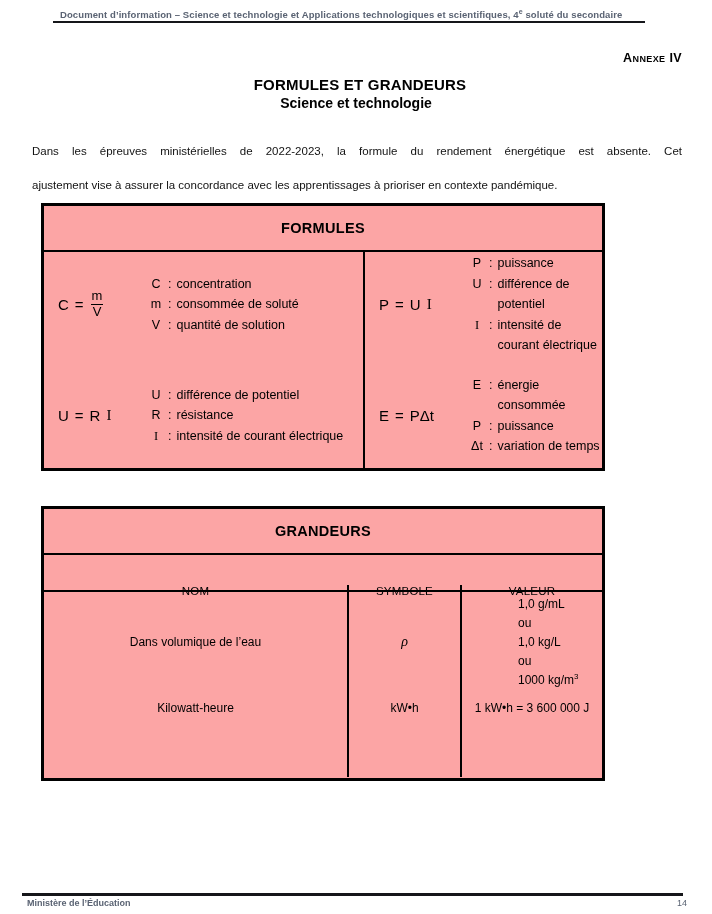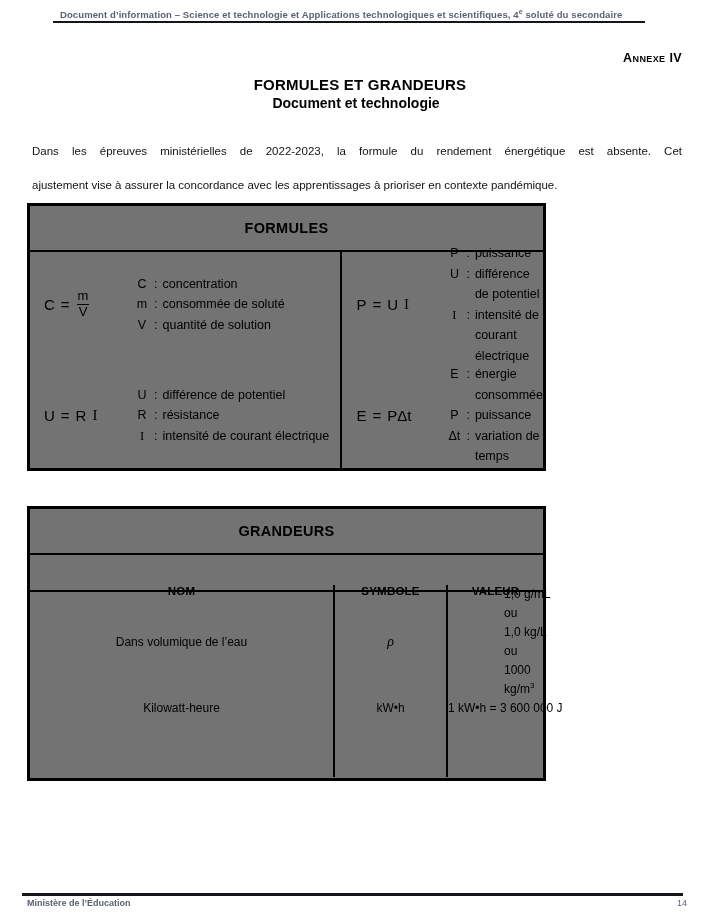--- a/index.html
+++ b/index.html
@@ -18,21 +18,21 @@
   .page-title{position:absolute;top:76px;left:4px;width:712px;text-align:center;
               font-size:15px;font-weight:bold;letter-spacing:.2px;}
   .page-subtitle{position:absolute;top:95px;left:0;width:712px;text-align:center;
               font-size:14px;font-weight:bold;}
 
   .intro{position:absolute;left:32px;top:143px;width:650px;font-size:11.5px;line-height:17px;color:#121212;}
   .intro .jline{display:block;text-align:justify;}
   .intro .jline.stretch::after{content:"";display:inline-block;width:100%;height:0;}
 
   
-  .doc-table{position:absolute;left:27px;width:519px;border:3px solid #000;box-sizing:border-box;background:#737373;}
+  .doc-table{position:absolute;left:41px;width:564px;border:3px solid #000;box-sizing:border-box;background:#fca5a5;}
   .t-title{height:44px;border-bottom:2px solid #000;display:flex;align-items:center;justify-content:center;
            font-size:14.5px;font-weight:bold;letter-spacing:.3px;}
 
   
   .formules{top:203px;height:268px;}
   .f-body{display:flex;height:216px;}
   .f-col{box-sizing:border-box;display:flex;flex-direction:column;padding-top:6px;gap:18px;}
   .f-col.left{width:321px;border-right:2px solid #000;}
   .f-col.right{flex:1;}
   .f-block{height:93px;display:flex;align-items:center;}
@@ -44,21 +44,21 @@
   .frac .num{padding:0 2px;}
   .legend{flex:1;font-size:12.5px;}
   .legend-row{display:flex;line-height:20.5px;}
   .lsym{min-width:20px;text-align:center;}
   .lcolon{margin:0 5px 0 2px;}
   .serif{font-family:"Liberation Serif", serif;}
 
   
   .grandeurs{top:506px;height:275px;}
   .g-colheads{display:grid;grid-template-columns:305px 113px 1fr;height:35px;border-bottom:2px solid #000;}
-  .g-colheads .gh{display:flex;align-items:center;justify-content:center;font-size:11.5px;font-weight:bold;
+  .g-colheads .gh{display:flex;align-items:center;justify-content:center;font-size:11.5px;font-weight:normal;
                   box-sizing:border-box;letter-spacing:.2px;margin-top:30px;}
   .g-colheads .gh.bline{border-right:2px solid #000;}
   .g-body{display:grid;grid-template-columns:305px 113px 1fr;height:185px;}
   .g-col{box-sizing:border-box;display:flex;flex-direction:column;font-size:12px;}
   .g-col.bline{border-right:2px solid #000;}
   .g-row1{height:100px;display:flex;align-items:center;justify-content:center;text-align:center;}
   .g-row2{height:32px;display:flex;align-items:center;justify-content:center;text-align:center;white-space:nowrap;}
   .g-col.valeur .g-row1{justify-content:flex-start;}
   .valblock{margin-left:56px;text-align:left;line-height:19px;}
   .rho{font-family:"Liberation Serif", serif;font-style:italic;font-size:14px;}
@@ -73,21 +73,21 @@
 <body>
 
 <div class="page">
 
   <div class="run-header"><span>Document d’information – Science et technologie et Applications technologiques et scientifiques, 4</span><sup>e</sup><span> soluté du secondaire</span></div>
   <div class="header-rule"></div>
 
   <div class="annexe">Annexe IV</div>
 
   <div class="page-title">FORMULES ET GRANDEURS</div>
-  <div class="page-subtitle">Document et technologie</div>
+  <div class="page-subtitle">Science et technologie</div>
 
   <div class="intro">
     <span class="jline stretch">Dans les épreuves ministérielles de 2022-2023, la formule du rendement énergétique est absente. Cet</span>
     <span class="jline">ajustement vise à assurer la concordance avec les apprentissages à prioriser en contexte pandémique.</span>
   </div>
 
   <div class="doc-table formules">
     <div class="t-title">FORMULES</div>
     <div class="f-body">
 

